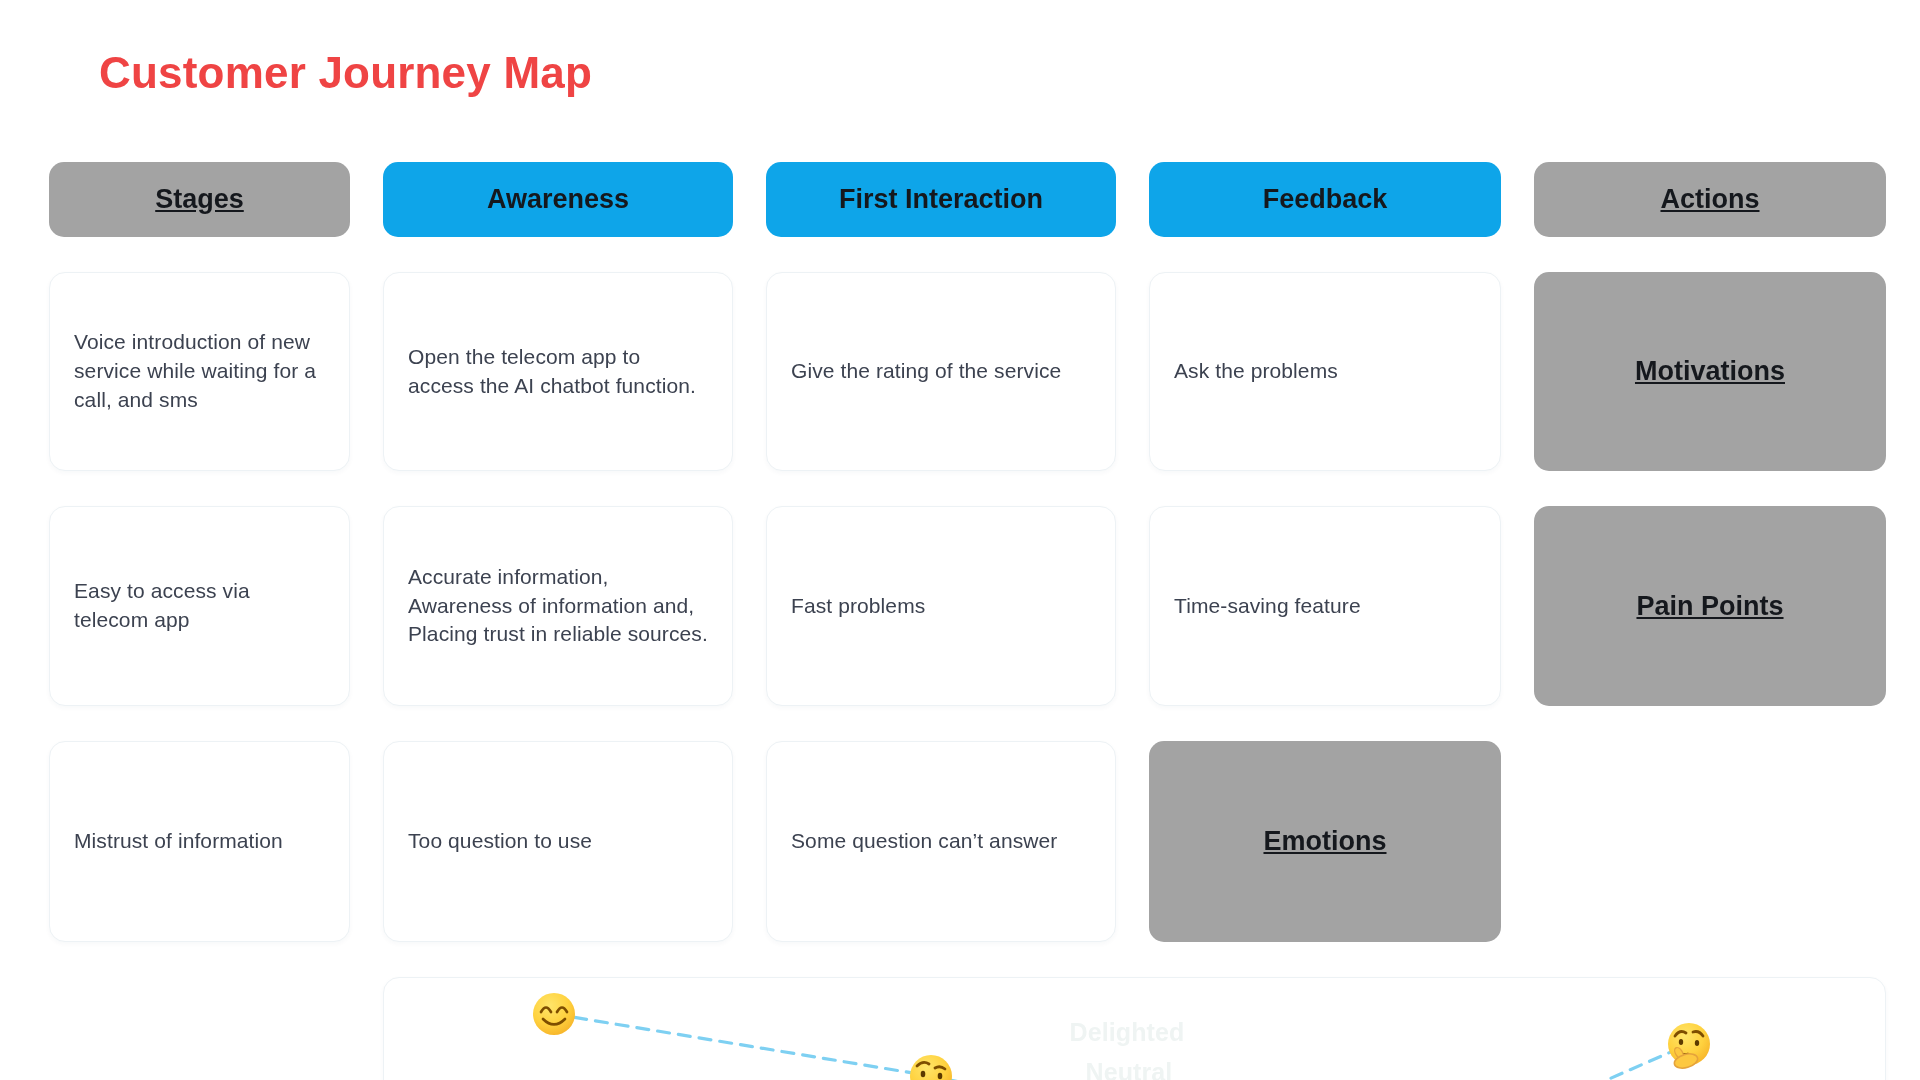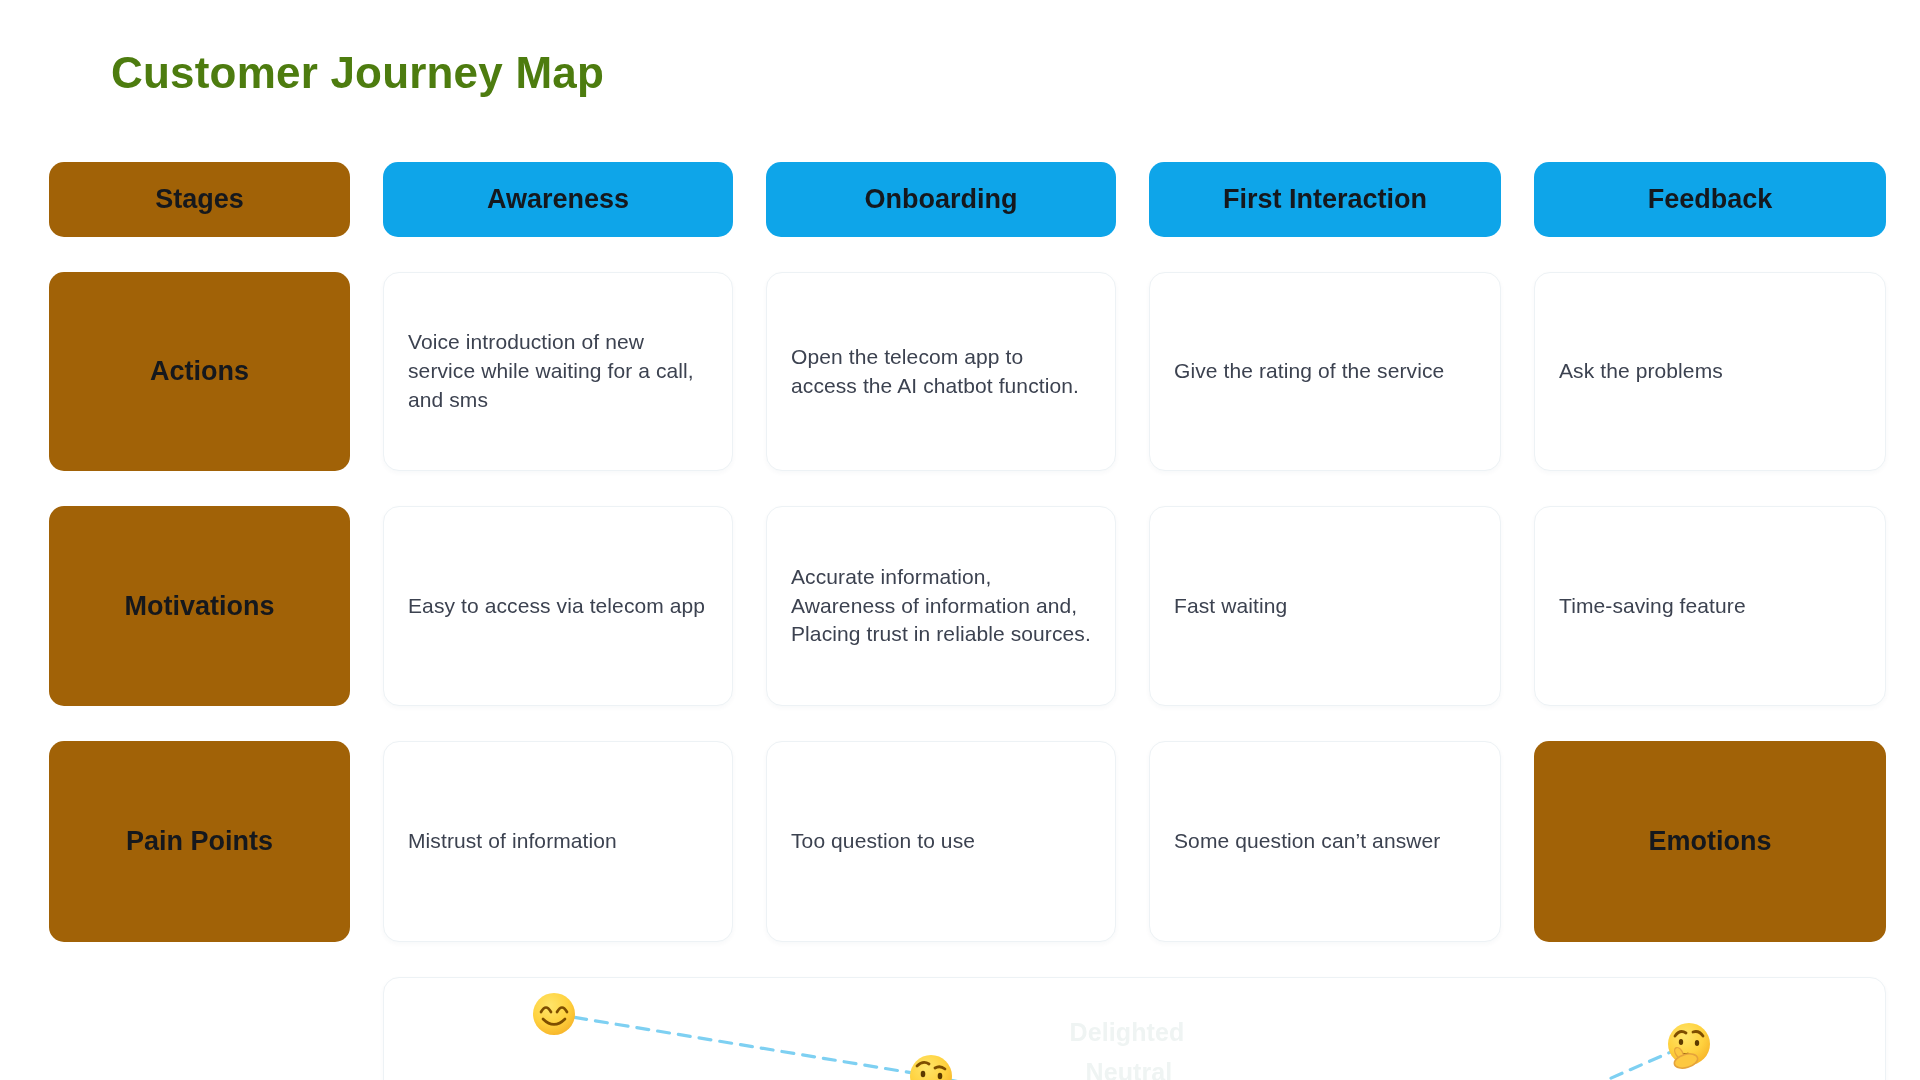--- a/index.html
+++ b/index.html
@@ -6,45 +6,45 @@
   body {
     width: 1920px; height: 1080px;
     overflow: hidden;
     background: #ffffff;
     position: relative;
     font-family: "Liberation Sans", sans-serif;
     color: #15181D;
   }
   .page-title {
     position: absolute;
-    left: 111px; top: 48px;
+    left: 99px; top: 48px;
     font-size: 44px;
     font-weight: 800;
     letter-spacing: 0.2px;
-    color: #4d7c0f;
+    color: #ef4444;
   }
   .jmap-grid {
     position: absolute;
     left: 49px; top: 162px;
     display: grid;
     grid-template-columns: 301px 350px 350px 352px 352px;
     grid-template-rows: 75px 199px 200px 201px 200px;
     column-gap: 33px;
     row-gap: 35px;
   }
   .hdr, .rowlbl {
     border-radius: 15px;
     display: flex;
     align-items: center;
     justify-content: center;
     font-weight: 700;
     font-size: 27px;
     color: #15181D;
   }
-  .hdr-gray, .rowlbl { background: #a16207; }
+  .hdr-gray, .rowlbl { background: #a3a3a3; text-decoration: underline; }
   .hdr-blue { background: #0ea5e9; }
   .cell {
     background: #ffffff;
     border: 1.5px solid #EDF2F5;
     border-radius: 16px;
     box-shadow: 0 2px 5px rgba(25,50,75,0.035);
     display: flex;
     align-items: center;
     padding: 24px 24px;
     box-sizing: border-box;
@@ -69,34 +69,33 @@
 </style>
 </head>
 <body>
 
 <div class="page-title">Customer Journey Map</div>
 
 <div class="jmap-grid">
 
   <div class="hdr hdr-gray">Stages</div>
   <div class="hdr hdr-blue">Awareness</div>
-  <div class="hdr hdr-blue">Onboarding</div>
   <div class="hdr hdr-blue">First Interaction</div>
   <div class="hdr hdr-blue">Feedback</div>
 
   <div class="rowlbl">Actions</div>
   <div class="cell">Voice introduction of new service while waiting for a call, and sms</div>
   <div class="cell">Open the telecom app to access the AI chatbot function.</div>
   <div class="cell">Give the rating of the service</div>
   <div class="cell">Ask the problems</div>
 
   <div class="rowlbl">Motivations</div>
   <div class="cell">Easy to access via telecom app</div>
   <div class="cell">Accurate information, Awareness of information and, Placing trust in reliable sources.</div>
-  <div class="cell">Fast waiting</div>
+  <div class="cell">Fast problems</div>
   <div class="cell">Time-saving feature</div>
 
   <div class="rowlbl">Pain Points</div>
   <div class="cell">Mistrust of information</div>
   <div class="cell">Too question to use</div>
   <div class="cell">Some question can’t answer</div>
 
   <div class="rowlbl">Emotions</div>
   <div class="cell emotions-cell">
     <svg width="1503" height="283" viewBox="0 0 1503 283">

